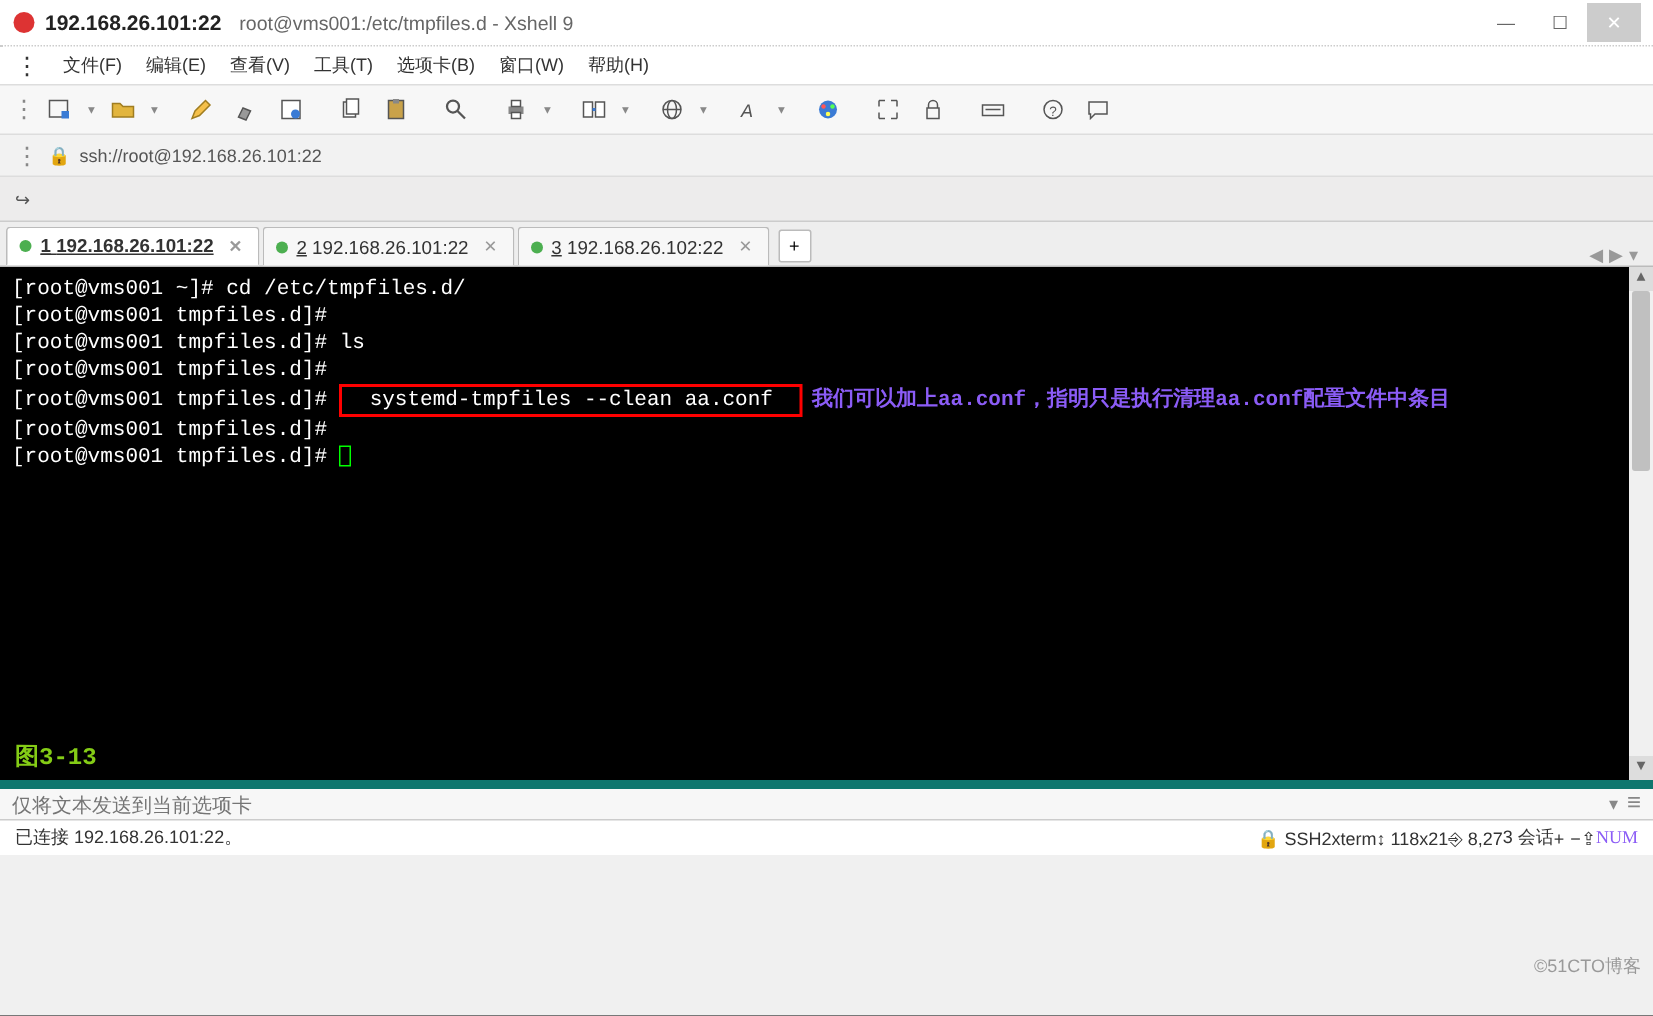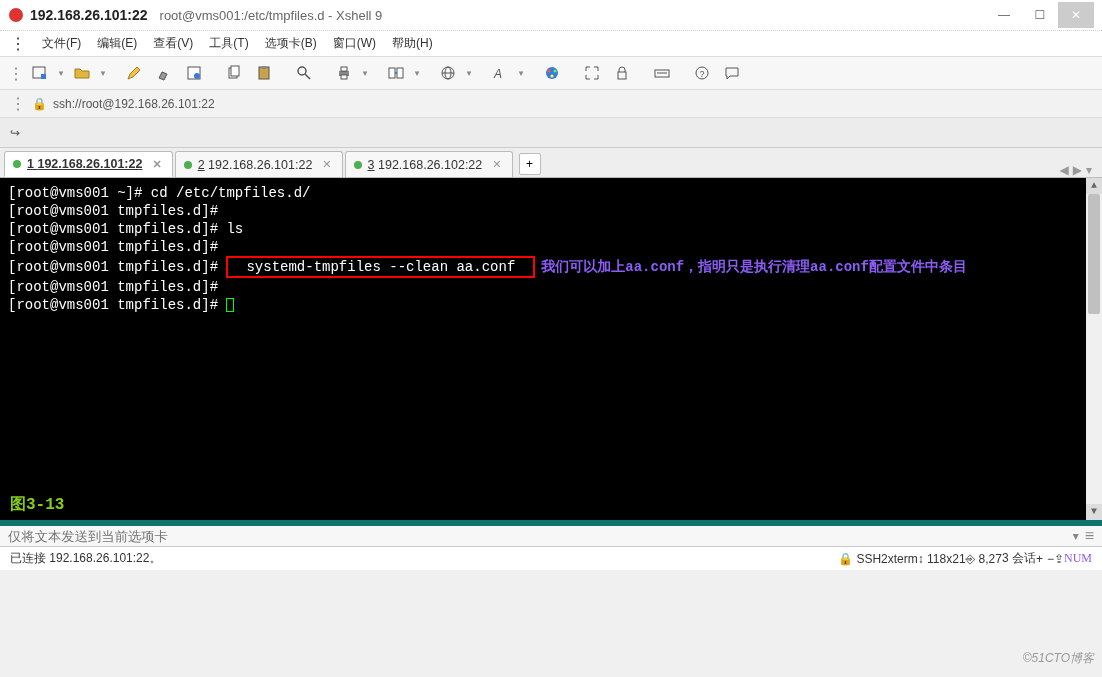--- a/index.html
+++ b/index.html
@@ -37,21 +37,21 @@
   .note { color: #8b5cf6; font-weight: bold; margin-left: 6px; }
   .cursor { display:inline-block; width:8px; height:14px; border:1px solid #0f0; vertical-align:middle;}
   .figlabel { position: absolute; bottom: 6px; left: 10px; color: #84cc16; font-weight: bold; font-size: 16px; }
   .term-scroll { position:absolute; right:0; top:0; bottom:0; width:16px; background:#f0f0f0;}
   .term-scroll .arrow{height:16px;display:flex;align-items:center;justify-content:center;color:#666;font-size:10px;background:#ddd;}
   .term-scroll .thumb{position:absolute;top:16px;left:2px;right:2px;height:120px;background:#c0c0c0;border-radius:2px;}
   .sendbar { height: 26px; display: flex; align-items: center; padding: 0 8px; background: #f7f7f7; border-top: 6px solid #0f766e; color: #888; justify-content:space-between;}
   .sendbar-right{display:flex;align-items:center;gap:6px;}
   .statusbar { height: 24px; display: flex; align-items: center; padding: 0 10px; background: #fff; border-top: 1px solid #ccc; font-size: 12px; color: #333; gap: 18px; }
   .statusbar .r { margin-left:auto; display:flex; align-items:center;}
-  .watermark{position:absolute; right:8px; bottom:10px; color:#999; font-size:12px;font-style:italic;}
+  .watermark{position:absolute; right:8px; bottom:24px; color:#999; font-size:12px;}
   .tnum{text-decoration:underline;}
 </style>
 </head>
 <body>
 
 <div class="titlebar">
   <span class="icon">
       <svg viewBox="0 0 16 16">
         <circle cx="8" cy="8" r="7" fill="#d33"></circle>
       </svg>

